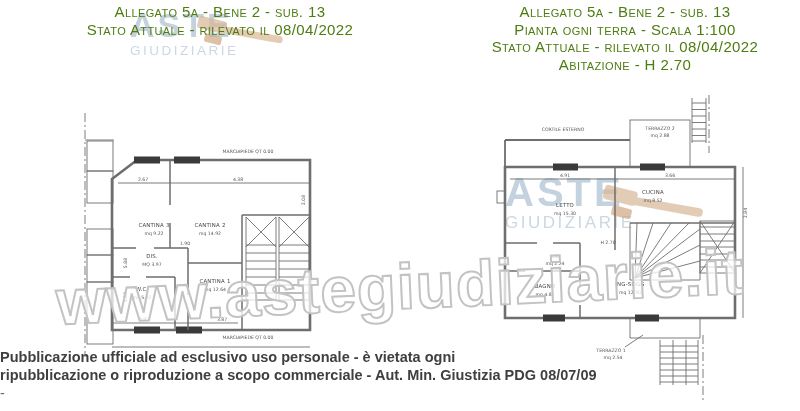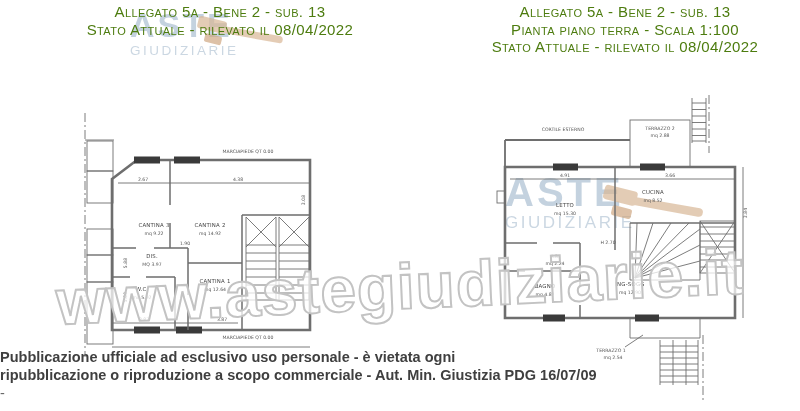--- a/index.html
+++ b/index.html
@@ -79,22 +79,23 @@
     </svg>
   </div>
 
   <div class="hdr hdr-left">
     <div>Allegato 5a - Bene 2 - sub. 13</div>
     <div>Stato Attuale - rilevato il 08/04/2022</div>
   </div>
 
   <div class="hdr hdr-right">
     <div>Allegato 5a - Bene 2 - sub. 13</div>
-    <div>Pianta piano terra - Scala 1:100</div>
+    <div>Pianta ogni terra - Scala 1:100</div>
     <div>Stato Attuale - rilevato il 08/04/2022</div>
+    <div>Abitazione - H 2.70</div>
   </div>
 
   <svg class="plan" style="left:70px;top:95px" width="260" height="275" viewBox="0 0 260 275">
     <line class="dashdot" x1="15" y1="18" x2="15" y2="262"></line>
     <g class="thin">
       <line x1="15" y1="45" x2="44" y2="45"></line>
       <rect x="17" y="46" width="26" height="30"></rect>
       <rect x="17" y="76" width="26" height="32"></rect>
       <rect x="17" y="134" width="26" height="26"></rect>
       <rect x="17" y="160" width="26" height="27"></rect>
@@ -208,17 +209,17 @@
     <text class="dim" x="128" y="264">mq 2.54</text>
     <text class="dim" x="80" y="82">4.91</text>
     <text class="dim" x="185" y="82">3.66</text>
     <text class="dim" transform="rotate(-90 262 118)" x="262" y="118">3.84</text>
   </svg>
 
   <div class="wm">www.astegiudiziarie.it</div>
 
   <div class="pub">
     <div>Pubblicazione ufficiale ad esclusivo uso personale - è vietata ogni</div>
-    <div>ripubblicazione o riproduzione a scopo commerciale - Aut. Min. Giustizia PDG 16/07/09</div>
+    <div>ripubblicazione o riproduzione a scopo commerciale - Aut. Min. Giustizia PDG 08/07/09</div>
     <div class="dash">-</div>
   </div>
 
 </div>
 
 </body></html>

